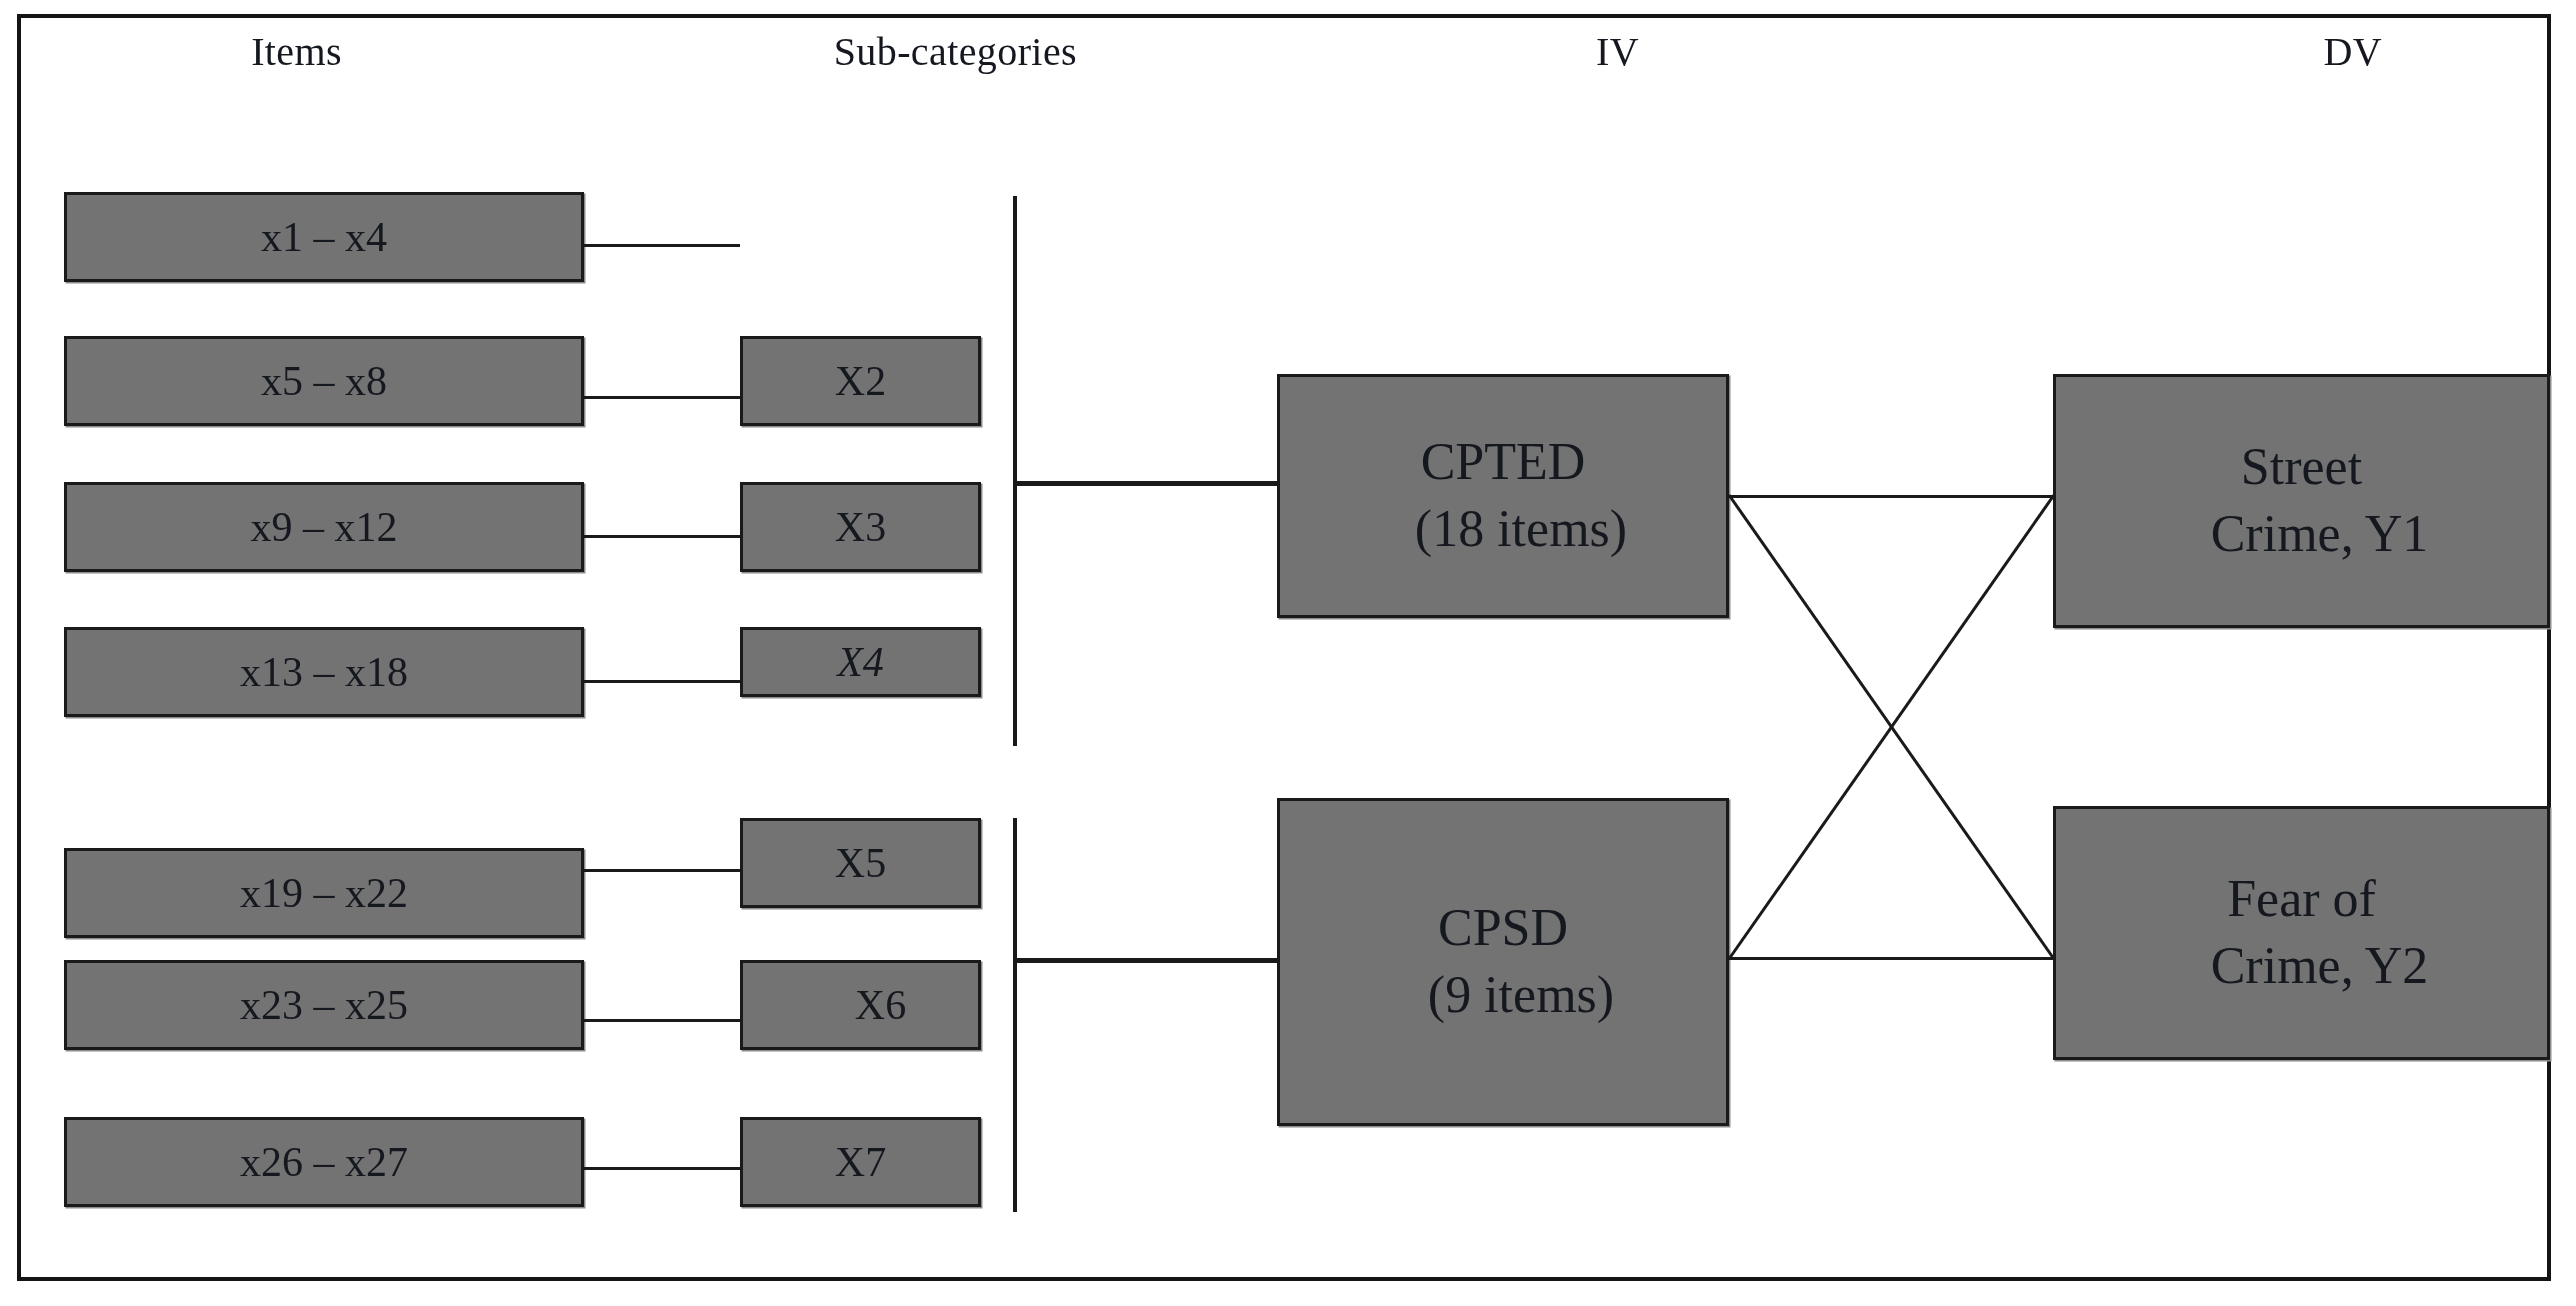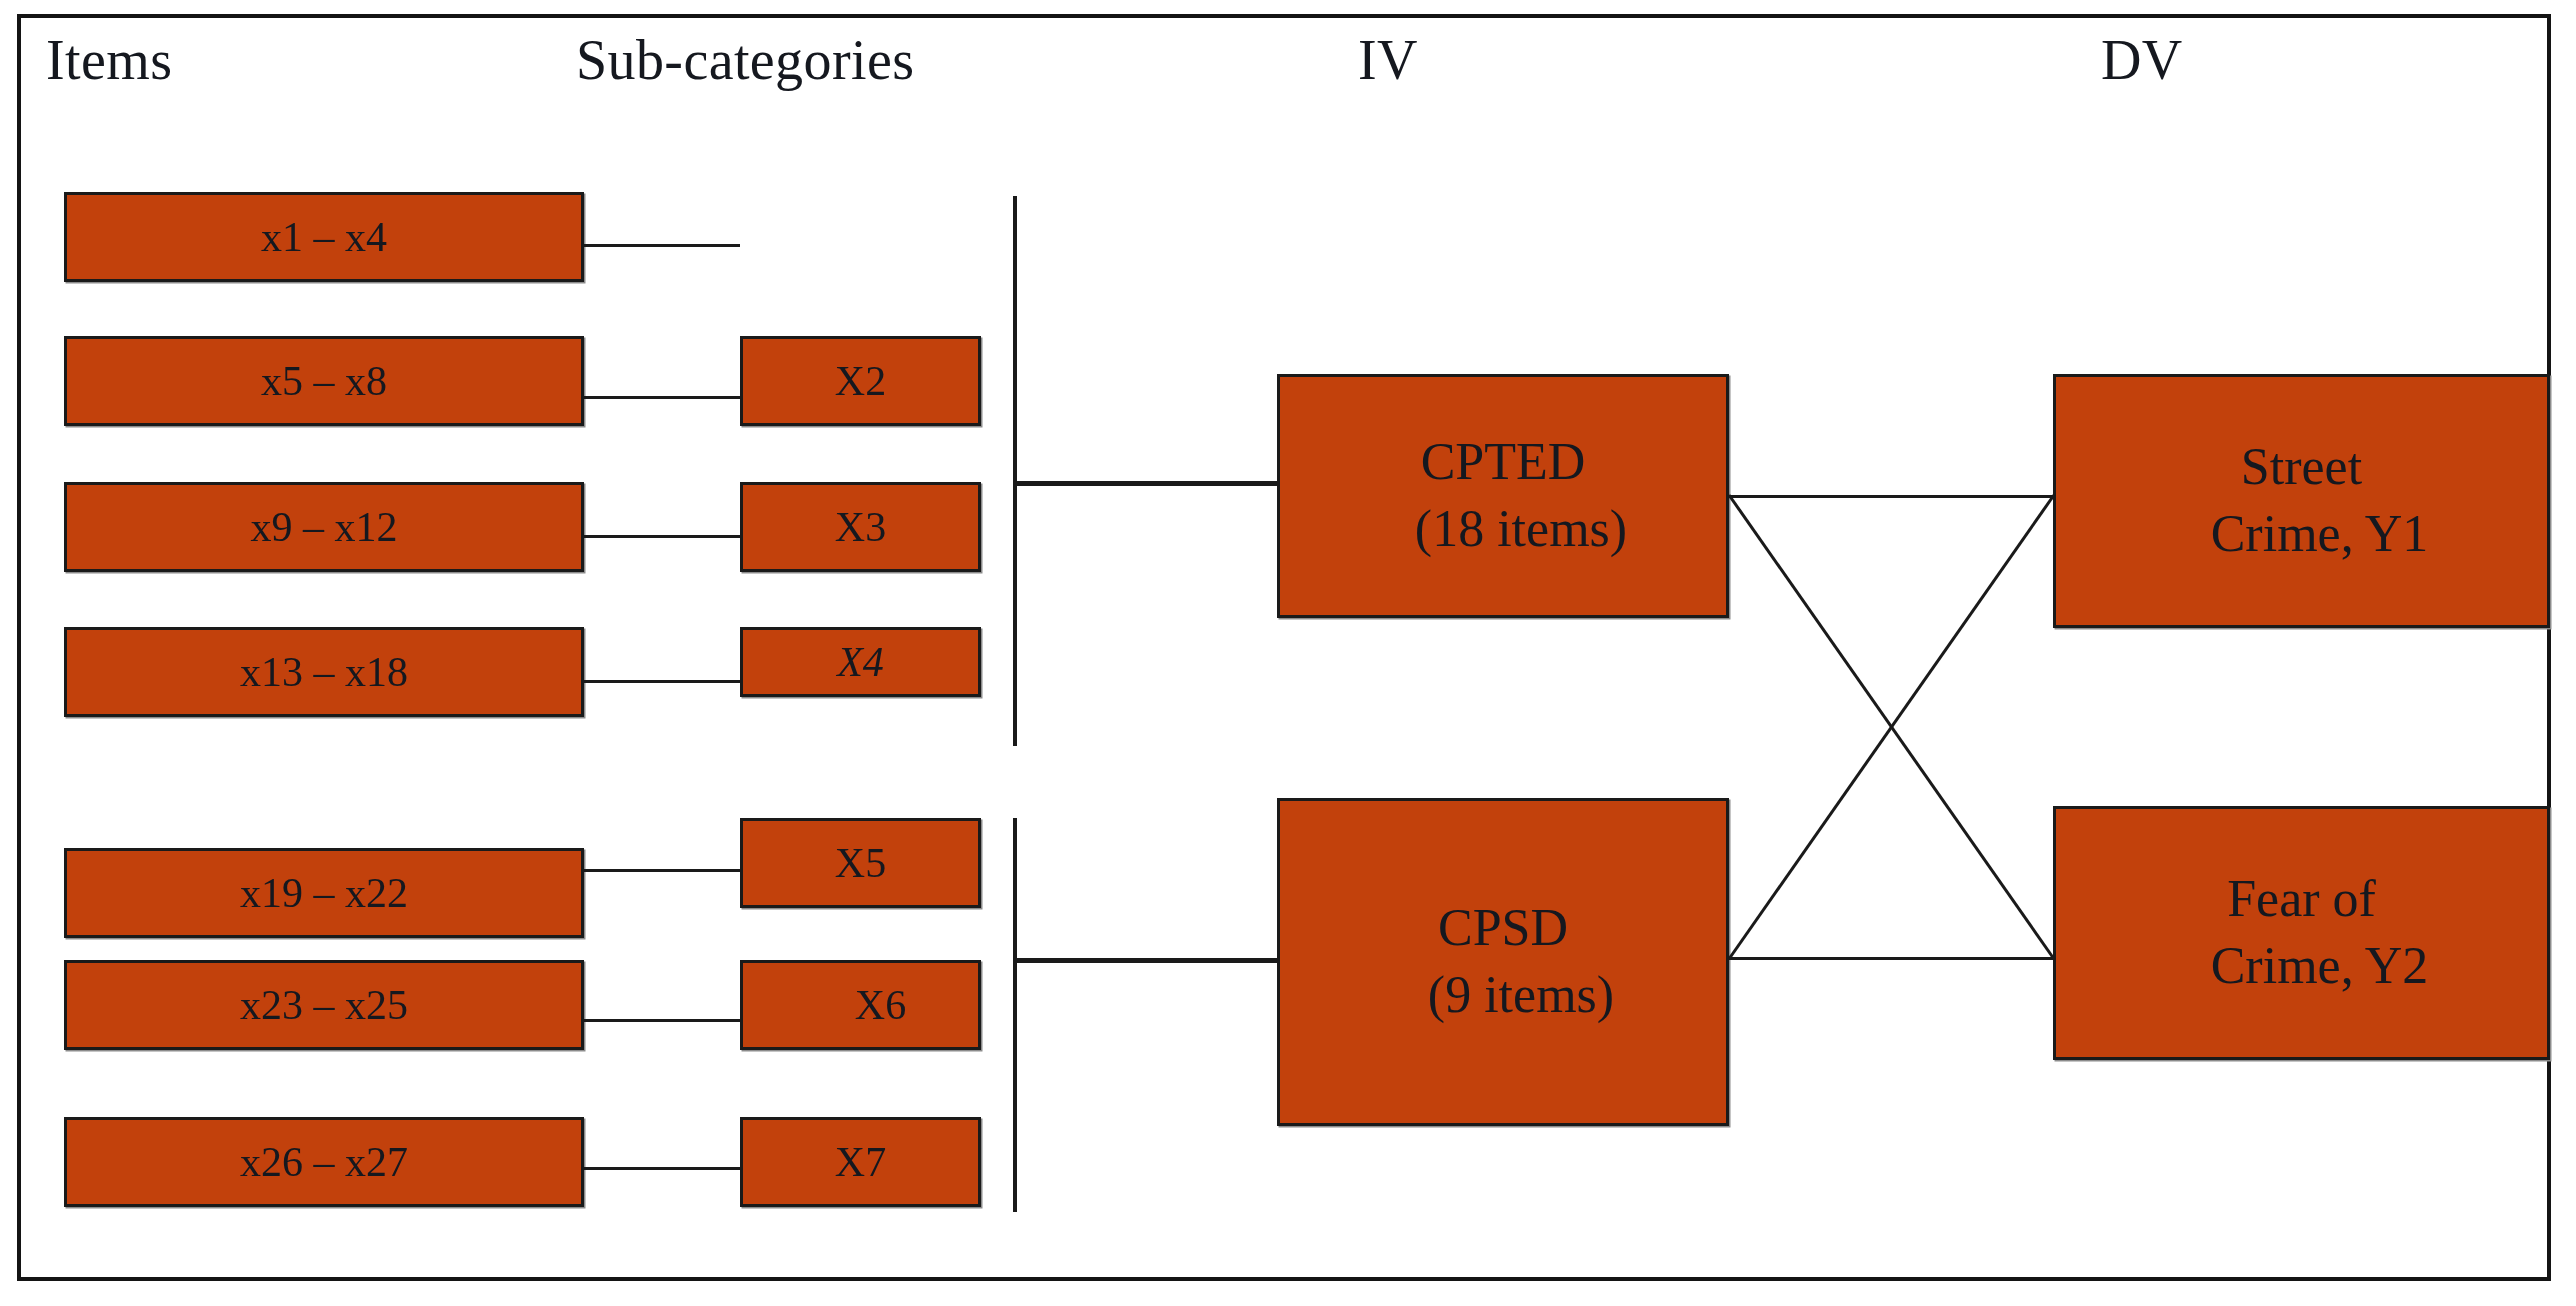--- a/index.html
+++ b/index.html
@@ -25,33 +25,33 @@
     width: 2534px;
     height: 1267px;
     border: 4.6px solid #141414;
     box-sizing: border-box;
     background: #ffffff;
   }
 
   
   .col-header {
     position: absolute;
-    text-align: left;
-    font-size: 56px;
+    text-align: right;
+    font-size: 40px;
     line-height: 1;
     letter-spacing: 0.4px;
     white-space: nowrap;
     color: #15181f;
   }
 
   
   .node {
     position: absolute;
     box-sizing: border-box;
-    background: #c2410c;
+    background: #737373;
     border: 3px solid #1a1a1a;
     box-shadow: 1.5px 1.5px 0 0 #8c8c8c;
     display: flex;
     flex-direction: column;
     align-items: center;
     justify-content: center;
     text-align: center;
     color: #15181f;
   }
   .node.item-box {

